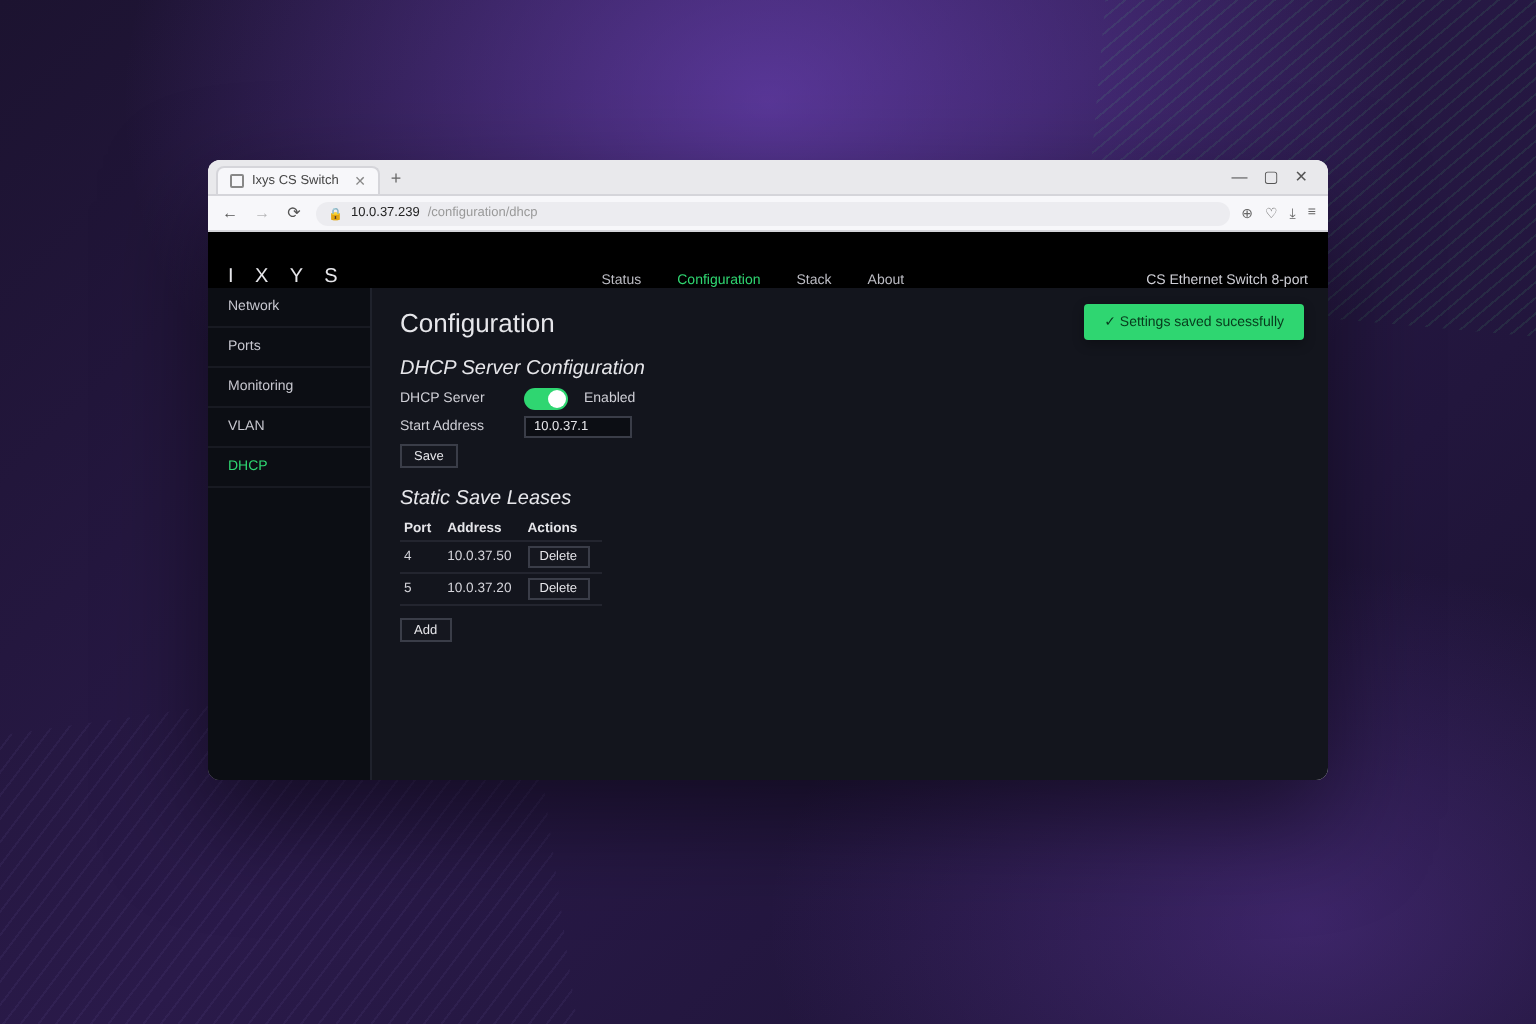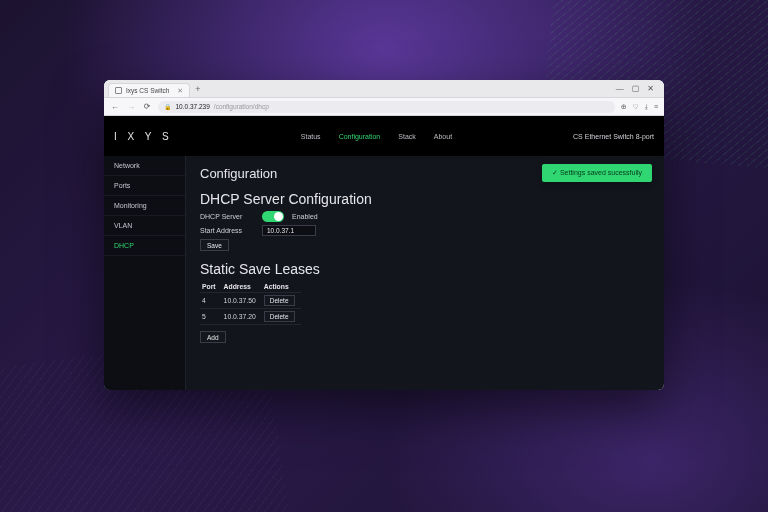--- a/index.html
+++ b/index.html
@@ -61,21 +61,21 @@
   .urlbox .lock { font-size: 6px; }
   .urlbox .host { color: #222; }
   .urlbox .path { color: #999; }
   .addr-right { display: flex; gap: 6px; }
   .addr-right span { font-size: 7px; color: #666; }
 
   
   .app { flex: 1; display: flex; flex-direction: column; background: #13151d; color: #e6e6ea; }
 
   .app-header {
-    height: 40px; background: #000; display: flex; align-items: center;
+    height: 28px; background: #000; display: flex; align-items: flex-end;
     padding: 0 10px; gap: 18px;
   }
   .brand { font-size: 10px; letter-spacing: 4px; font-weight: 300; }
   .app-nav { display: flex; gap: 18px; margin-left: 110px; }
   .app-nav a { font-size: 7px; color: #bdbdc4; text-decoration: none; }
   .app-nav a.active { color: #2fd671; }
   .model { margin-left: auto; font-size: 7px; color: #cfcfd6; }
 
   .app-body { flex: 1; display: flex; }
 
@@ -84,21 +84,21 @@
     display: flex; flex-direction: column;
   }
   .side-item {
     font-size: 7px; color: #c7c7cf; padding: 6px 10px;
     border-bottom: 1px solid #181a22; cursor: pointer;
   }
   .side-item.active { color: #2fd671; }
 
   .content { flex: 1; padding: 10px 14px; position: relative; }
   h1.page-title { font-size: 13px; font-weight: 400; margin-bottom: 10px; }
-  h2.section-title { font-size: 14px; font-weight: 400; margin: 6px 0 4px; color: #e6e6ea; }
+  h2.section-title { font-size: 10px; font-weight: 400; margin: 6px 0 4px; color: #e6e6ea; font-style: italic; }
 
   .toast {
     position: absolute; right: 12px; top: 8px;
     background: #2fd671; color: #073a1c; font-size: 7px;
     padding: 5px 10px; border-radius: 2px;
     box-shadow: 0 2px 6px rgba(0,0,0,0.3);
   }
 
   .field-row { display: flex; align-items: center; gap: 8px; margin: 3px 0; font-size: 7px; }
   .field-label { width: 54px; color: #cfcfd6; }

